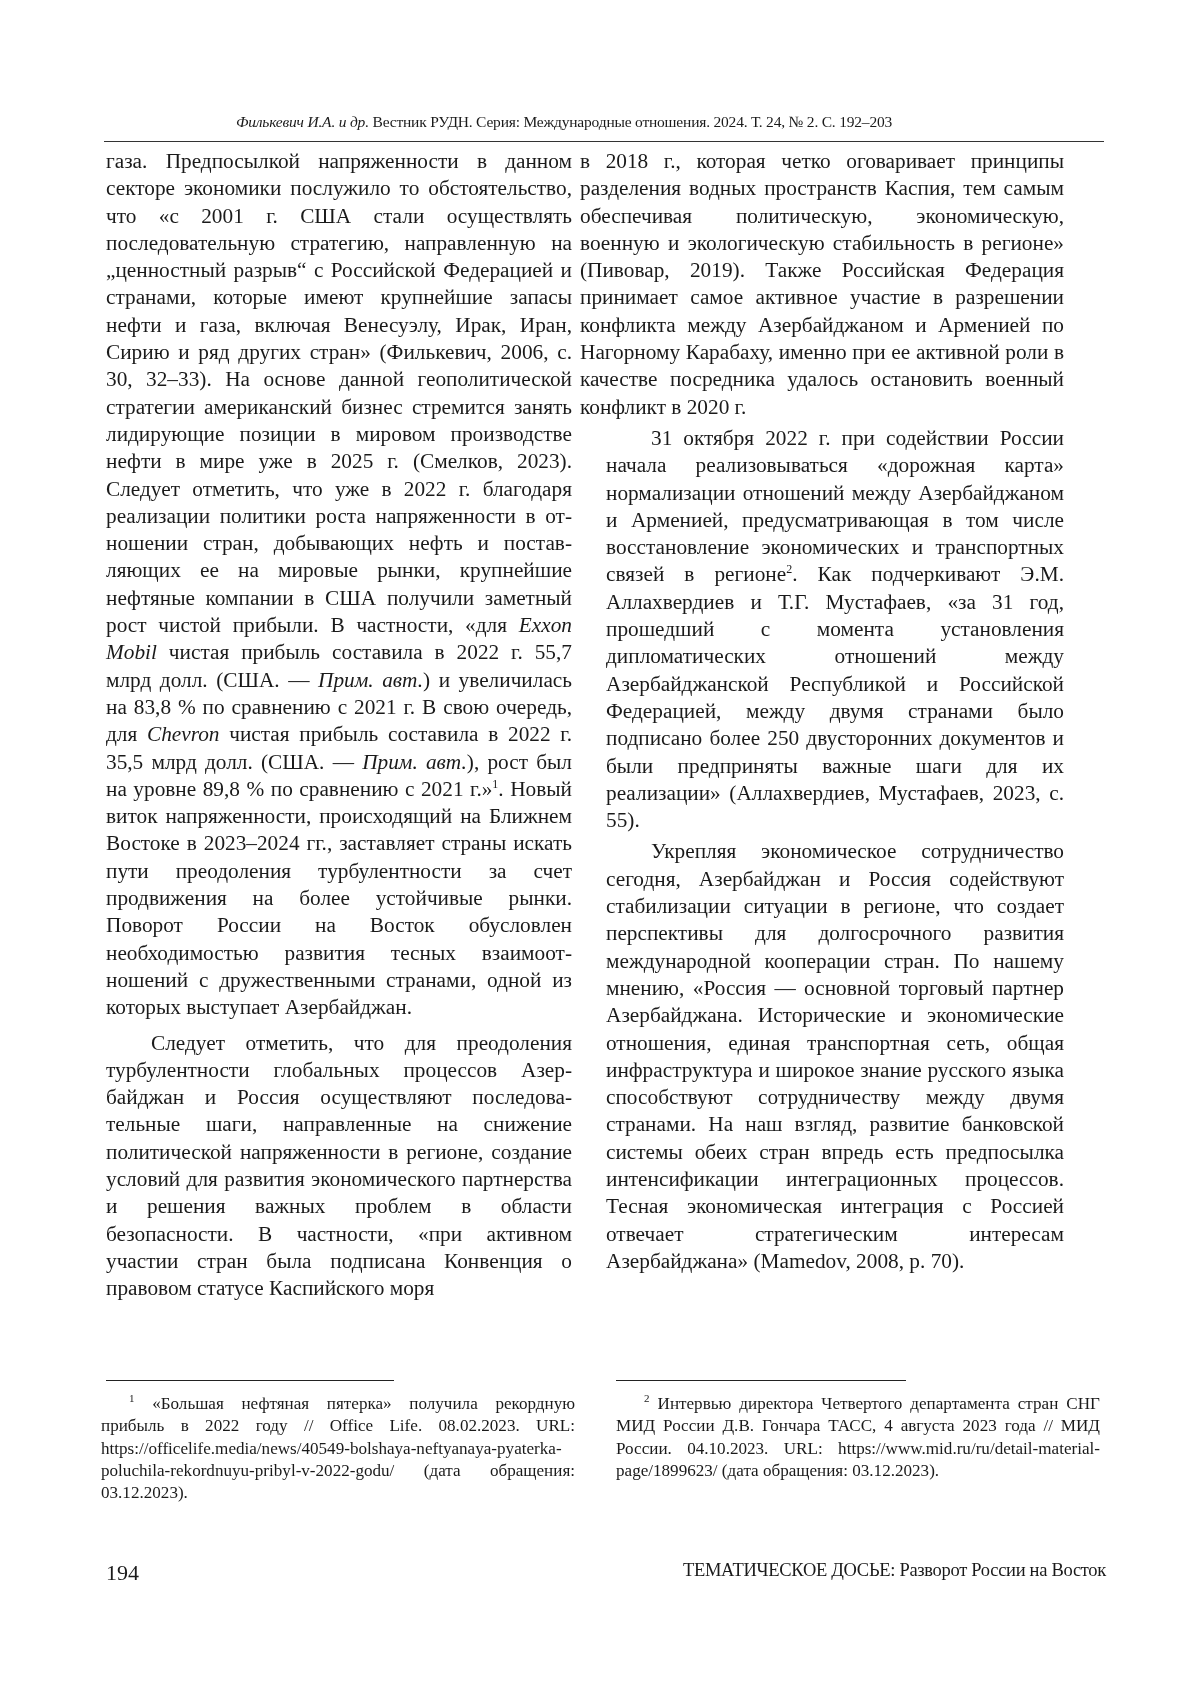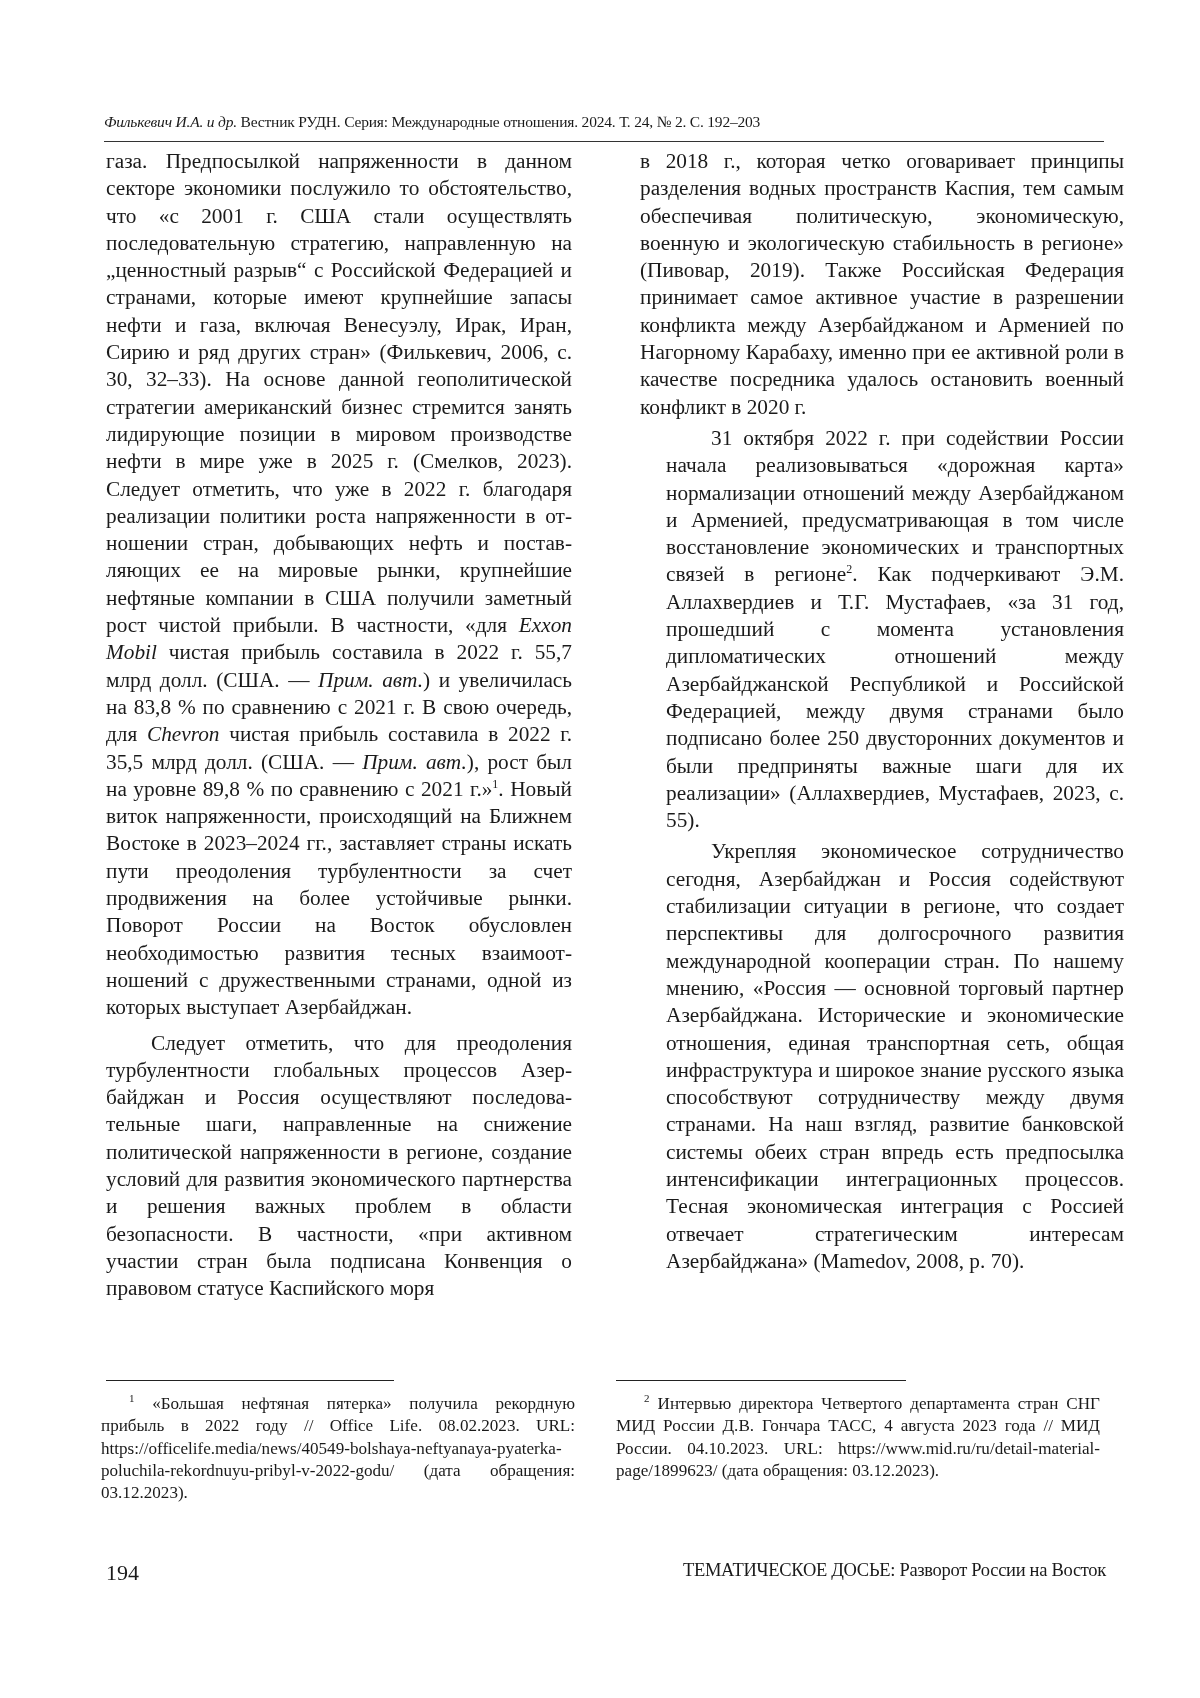--- a/index.html
+++ b/index.html
@@ -1,26 +1,26 @@
 <!DOCTYPE html>
 <html><head>
 <meta charset="utf-8">
 <style>
   html, body { margin: 0; padding: 0; background: #ffffff; }
   body { width: 1200px; height: 1698px; position: relative; overflow: hidden;
          font-family: "Liberation Serif", "DejaVu Serif", serif; color: #1a1a1a; }
-  .running-head { position: absolute; left: 104px; top: 113px; width: 920px; 
+  .running-head { position: absolute; left: 104px; top: 113px; width: 920px; text-align: center;
                   font-size: 15.5px; letter-spacing: -0.2px; }
   .running-head .authors { font-style: italic; }
   .head-rule { position: absolute; left: 104px; top: 141px; width: 1000px; height: 0;
                border-top: 1.6px solid #333; }
   .col { position: absolute; top: 148px; width: 466px; font-size: 21.3px; line-height: 27.3px;
          text-align: justify; hyphens: manual; }
   .col.left { left: 106px; }
-  .col.right { left: 640px; width: 484px; }
+  .col.right { left: 580px; width: 484px; }
   .col p { margin: 0; }
   .col p.indent { text-indent: 45px; margin-top: 8px; }
   .col p.right-indent { text-indent: 45px; margin-top: 4px; margin-left: 26px; }
   i { font-style: italic; }
   sup { font-size: 12px; line-height: 0; vertical-align: super; }
   .fn-rule { position: absolute; top: 1380px; width: 288px; border-top: 1.4px solid #222; }
   .fn-rule.left { left: 106px; }
   .fn-rule.right { left: 616px; width: 290px; }
   .footnote { position: absolute; top: 1393px; font-size: 17.1px; line-height: 22.3px;
               text-align: justify; width: 484px; }

